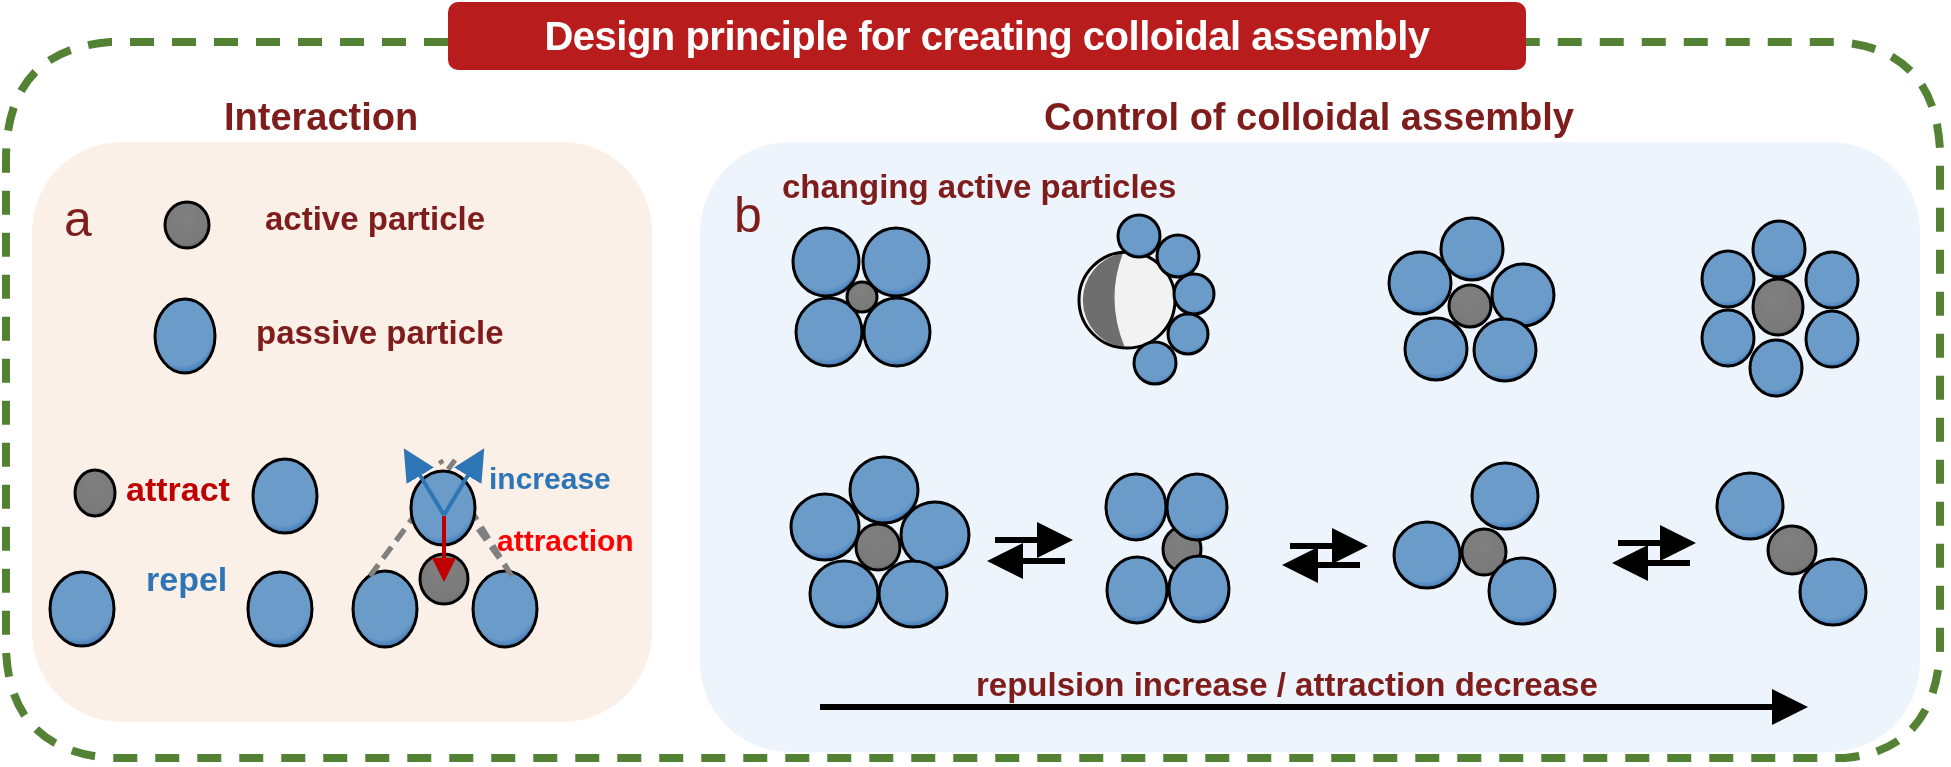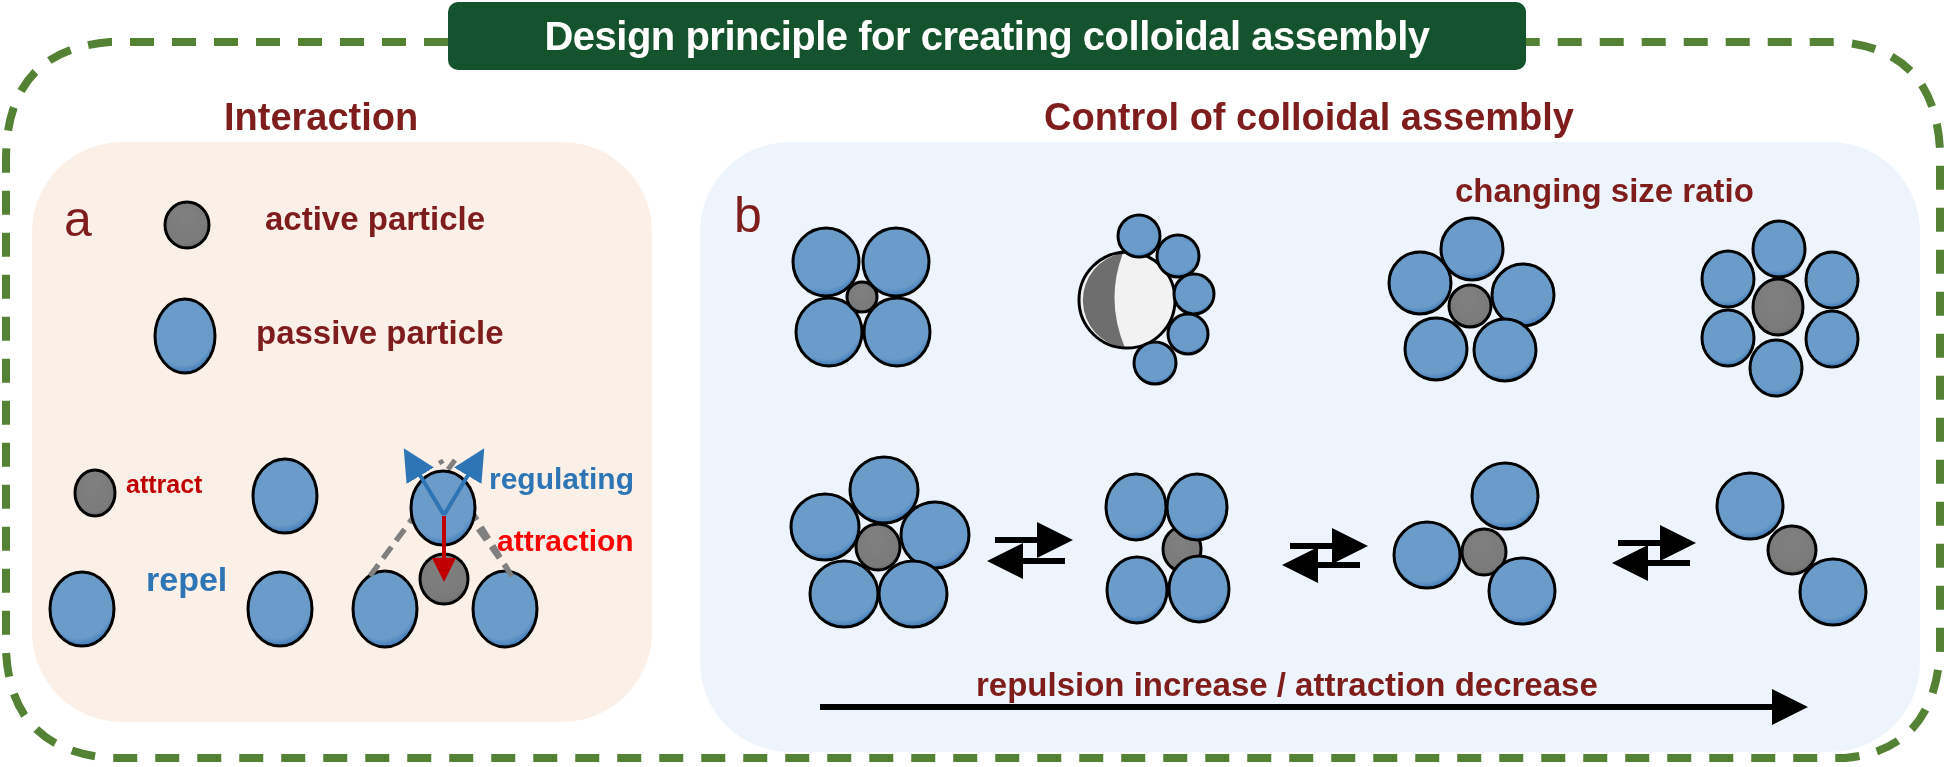--- a/index.html
+++ b/index.html
@@ -1,21 +1,21 @@
 <!DOCTYPE html>
 <html><head>
 <meta charset="utf-8">
 <style>
   html, body { margin: 0; padding: 0; background: #ffffff; }
   body { width: 1951px; height: 767px; position: relative; overflow: hidden;
          font-family: "Liberation Sans", sans-serif; }
   #stage { position: absolute; left: 0; top: 0; width: 1951px; height: 767px; }
   .lbl { position: absolute; white-space: nowrap; font-weight: bold; color: #7f1d1d; }
   .title-bar { position: absolute; left: 448px; top: 2px; width: 1078px; height: 68px;
-               background: #14532d; border-radius: 10px; color: #fff; font-weight: bold;
+               background: #b91c1c; border-radius: 10px; color: #fff; font-weight: bold;
                font-size: 40px; display: flex; align-items: center; justify-content: center;
                letter-spacing: -0.5px; }
   .panel-a { position: absolute; left: 32px; top: 142px; width: 620px; height: 580px;
              background: #fbf0e8; border-radius: 90px 90px 90px 90px; }
   .panel-b { position: absolute; left: 700px; top: 142px; width: 1220px; height: 610px;
              background: #edf4fb; border-radius: 90px; }
   .h-section { font-size: 38px; }
   .h-sub { font-size: 33px; }
   .panel-letter { font-size: 50px; font-weight: normal; }
   svg .node-blue { fill: url(#gradBlue); stroke: #000; stroke-width: 3; }
@@ -30,29 +30,29 @@
     <path d="M 448 42 L 110 42 Q 6 50 6 160 L 6 650 Q 10 750 110 758 L 1845 758 Q 1935 750 1940 650 L 1940 150 Q 1935 50 1840 42 L 1526 42" fill="none" stroke="#548235" stroke-width="8" stroke-dasharray="24 18"></path>
   </svg>
 
   <div class="title-bar">Design principle for creating colloidal assembly</div>
 
   <div class="lbl h-section" style="left:224px; top:96px;">Interaction</div>
   <div class="panel-a"></div>
   <div class="lbl panel-letter" style="left:64px; top:190px;">a</div>
   <div class="lbl" style="left:256px; top:314px; font-size:33px;">passive particle</div>
   <div class="lbl" style="left:265px; top:200px; font-size:33px;">active particle</div>
-  <div class="lbl" style="left:126px; top:470px; font-size:25px; color:#c00000;">attract</div>
+  <div class="lbl" style="left:126px; top:470px; font-size:34px; color:#c00000;">attract</div>
   <div class="lbl" style="left:146px; top:560px; font-size:34px; color:#2e75b6;">repel</div>
-  <div class="lbl" style="left:489px; top:462px; font-size:30px; color:#2e75b6;">regulating</div>
+  <div class="lbl" style="left:489px; top:462px; font-size:30px; color:#2e75b6;">increase</div>
   <div class="lbl" style="left:497px; top:524px; font-size:30px; color:#ff0000;">attraction</div>
 
   <div class="lbl h-section" style="left:1044px; top:96px;text-align:center;">Control of colloidal assembly</div>
   <div class="panel-b"></div>
   <div class="lbl panel-letter" style="left:734px; top:186px;">b</div>
-  <div class="lbl h-sub" style="left:1455px; top:172px;">changing size ratio</div>
+  <div class="lbl h-sub" style="left:782px; top:168px;">changing active particles</div>
   <div class="lbl h-sub" style="left:976px; top:666px;">repulsion increase / attraction decrease</div>
 
   <svg id="art" width="1951" height="767" style="position:absolute;left:0;top:0">
     <defs>
       <radialGradient id="gradBlue" cx="45%" cy="35%" r="70%">
         <stop offset="0%" stop-color="#6a9bc9"></stop>
         <stop offset="78%" stop-color="#6a9bc9"></stop>
         <stop offset="100%" stop-color="#2e6db4"></stop>
       </radialGradient>
       <radialGradient id="gradGray" cx="45%" cy="35%" r="70%">

